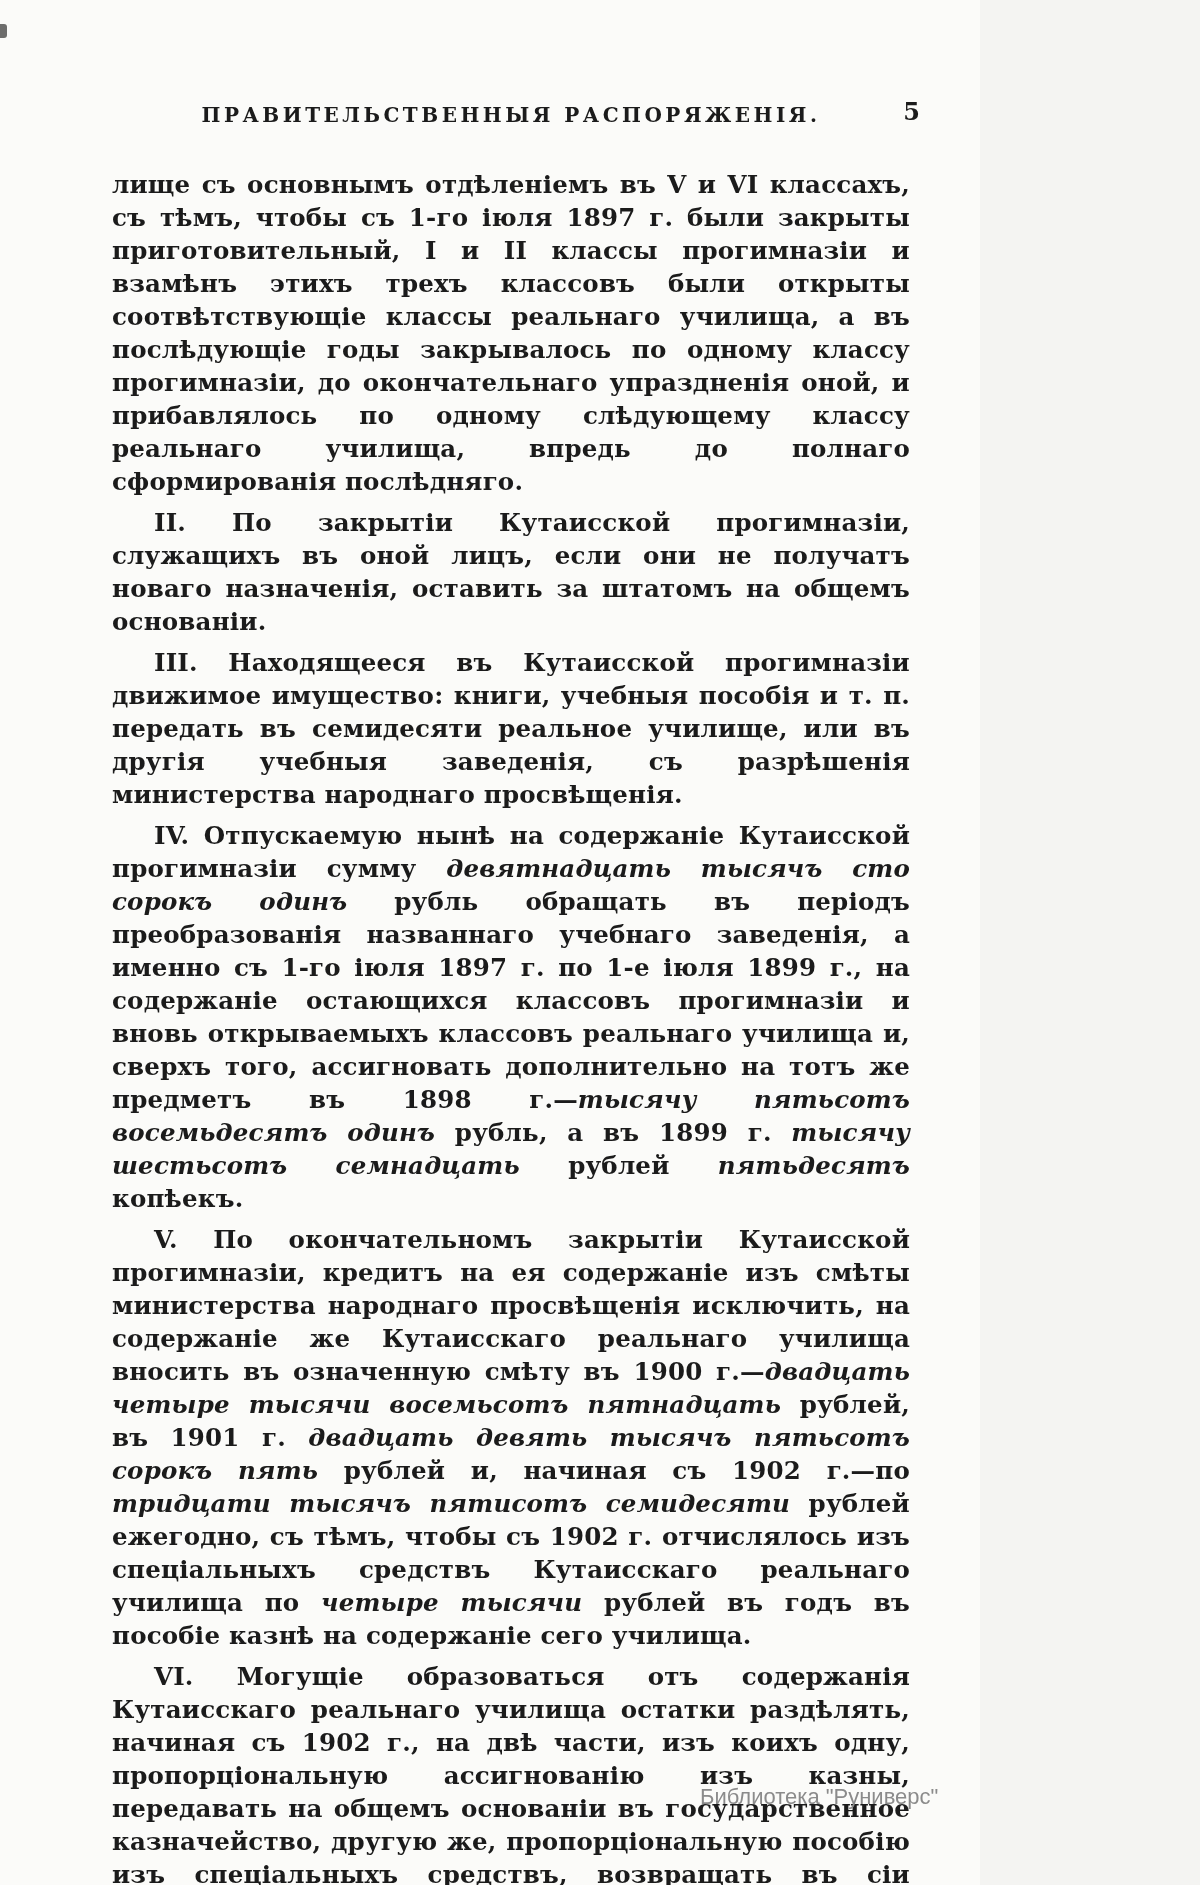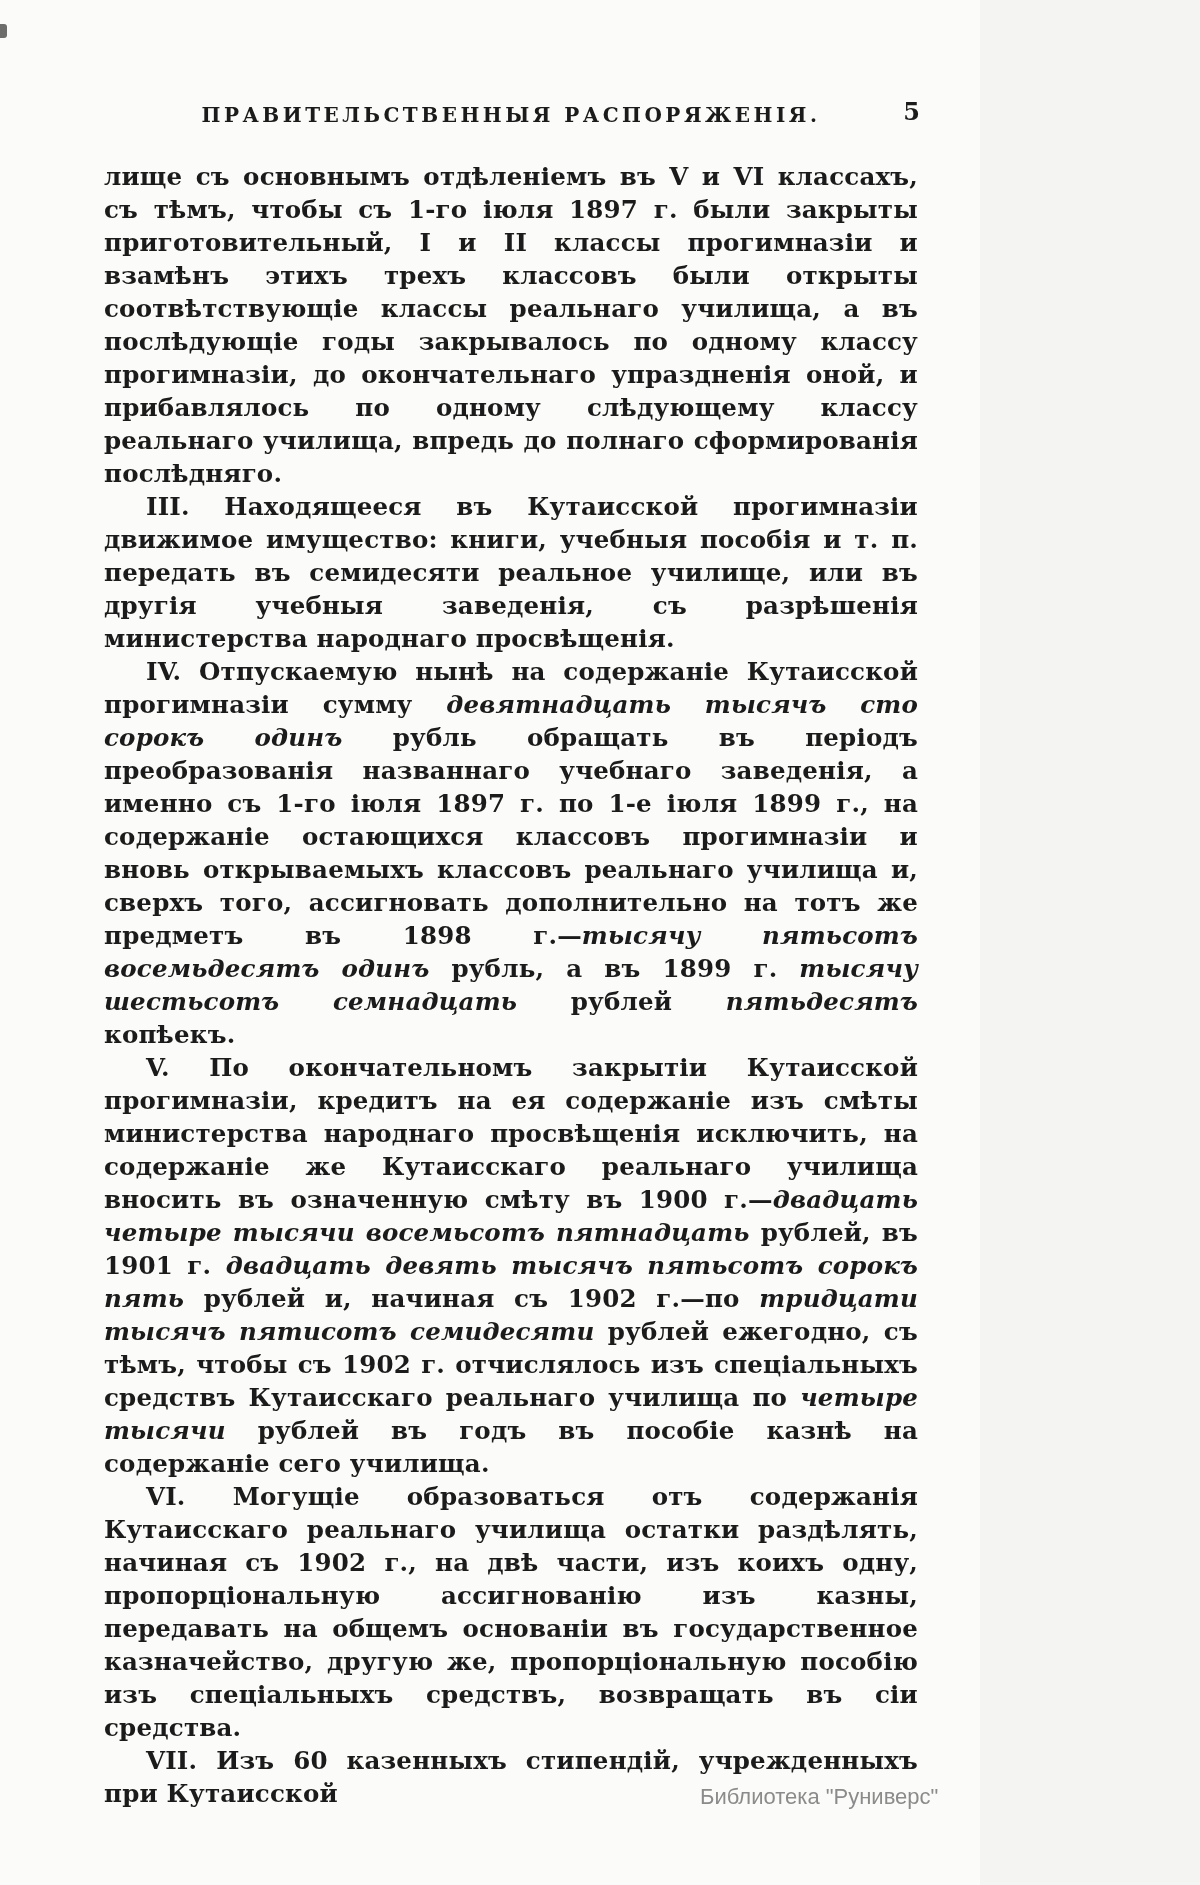--- a/index.html
+++ b/index.html
@@ -55,21 +55,21 @@
     top: 160px;
     left: 104px;
     width: 814px;
     font-size: 24.5px;
     line-height: 33px;
     font-weight: 700;
     text-align: justify;
     letter-spacing: 0.2px;
   }
   .para {
-    margin: 0;
+    margin: 8px;
     text-indent: 42px;
   }
   .para.no-indent {
     text-indent: 0;
   }
   .italic {
     font-style: italic;
   }
   .watermark {
     position: absolute;
@@ -89,20 +89,21 @@
 <div class="page">
   <div class="edge-mark"></div>
 
   <div class="header">
     <span class="running-title">ПРАВИТЕЛЬСТВЕННЫЯ РАСПОРЯЖЕНІЯ.</span>
     <span class="page-number">5</span>
   </div>
 
   <div class="doc-body">
       <p class="para no-indent"><span>лище съ основнымъ отдѣленіемъ въ V и VI классахъ, съ тѣмъ, чтобы съ 1-го іюля 1897 г. были закрыты приготовительный, I и II классы прогимназіи и взамѣнъ этихъ трехъ классовъ были открыты соотвѣтствующіе классы реальнаго училища, а въ послѣдующіе годы закрывалось по одному классу прогимназіи, до окончательнаго упраздненія оной, и прибавлялось по одному слѣдующему классу реальнаго училища, впредь до полнаго сформированія послѣдняго.</span></p>
+      <p class="para"><span>II. По закрытіи Кутаисской прогимназіи, служащихъ въ оной лицъ, если они не получатъ новаго назначенія, оставить за штатомъ на общемъ основаніи.</span></p>
       <p class="para"><span>III. Находящееся въ Кутаисской прогимназіи движимое имущество: книги, учебныя пособія и т. п. передать въ семидесяти реальное училище, или въ другія учебныя заведенія, съ разрѣшенія министерства народнаго просвѣщенія.</span></p>
       <p class="para"><span>IV. Отпускаемую нынѣ на содержаніе Кутаисской прогимназіи сумму </span><span class="italic">девятнадцать тысячъ сто сорокъ одинъ</span><span> рубль обращать въ періодъ преобразованія названнаго учебнаго заведенія, а именно съ 1-го іюля 1897 г. по 1-е іюля 1899 г., на содержаніе остающихся классовъ прогимназіи и вновь открываемыхъ классовъ реальнаго училища и, сверхъ того, ассигновать дополнительно на тотъ же предметъ въ 1898 г.—</span><span class="italic">тысячу пятьсотъ восемьдесятъ одинъ</span><span> рубль, а въ 1899 г. </span><span class="italic">тысячу шестьсотъ семнадцать</span><span> рублей </span><span class="italic">пятьдесятъ</span><span> копѣекъ.</span></p>
       <p class="para"><span>V. По окончательномъ закрытіи Кутаисской прогимназіи, кредитъ на ея содержаніе изъ смѣты министерства народнаго просвѣщенія исключить, на содержаніе же Кутаисскаго реальнаго училища вносить въ означенную смѣту въ 1900 г.—</span><span class="italic">двадцать четыре тысячи восемьсотъ пятнадцать</span><span> рублей, въ 1901 г. </span><span class="italic">двадцать девять тысячъ пятьсотъ сорокъ пять</span><span> рублей и, начиная съ 1902 г.—по </span><span class="italic">тридцати тысячъ пятисотъ семидесяти</span><span> рублей ежегодно, съ тѣмъ, чтобы съ 1902 г. отчислялось изъ спеціальныхъ средствъ Кутаисскаго реальнаго училища по </span><span class="italic">четыре тысячи</span><span> рублей въ годъ въ пособіе казнѣ на содержаніе сего училища.</span></p>
       <p class="para"><span>VI. Могущіе образоваться отъ содержанія Кутаисскаго реальнаго училища остатки раздѣлять, начиная съ 1902 г., на двѣ части, изъ коихъ одну, пропорціональную ассигнованію изъ казны, передавать на общемъ основаніи въ государственное казначейство, другую же, пропорціональную пособію изъ спеціальныхъ средствъ, возвращать въ сіи средства.</span></p>
       <p class="para"><span>VII. Изъ 60 казенныхъ стипендій, учрежденныхъ при Кутаисской</span></p>
     </div>
 
   <div class="watermark">Библиотека "Руниверс"</div>
 </div>
 

